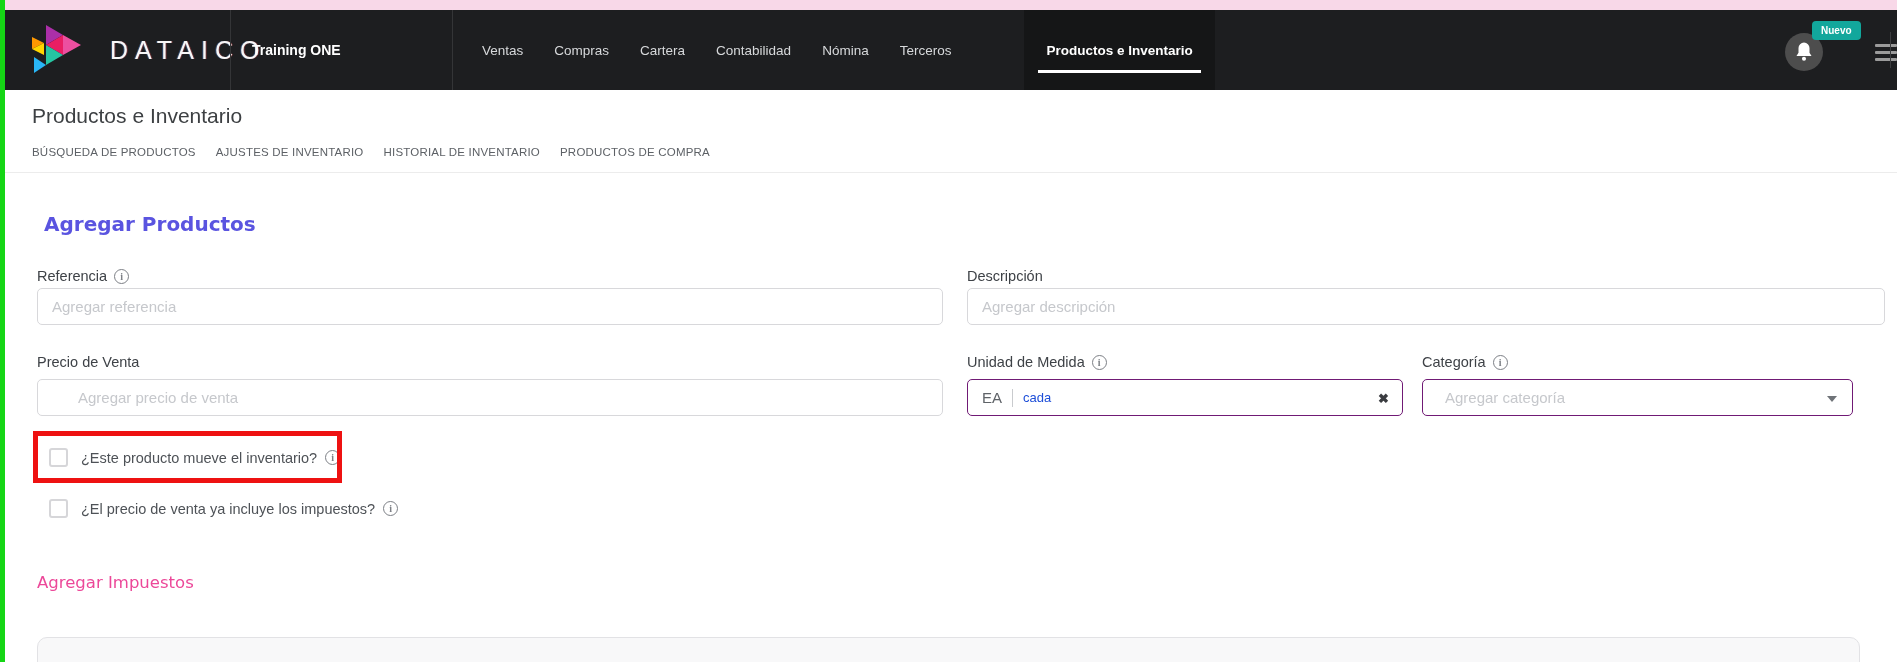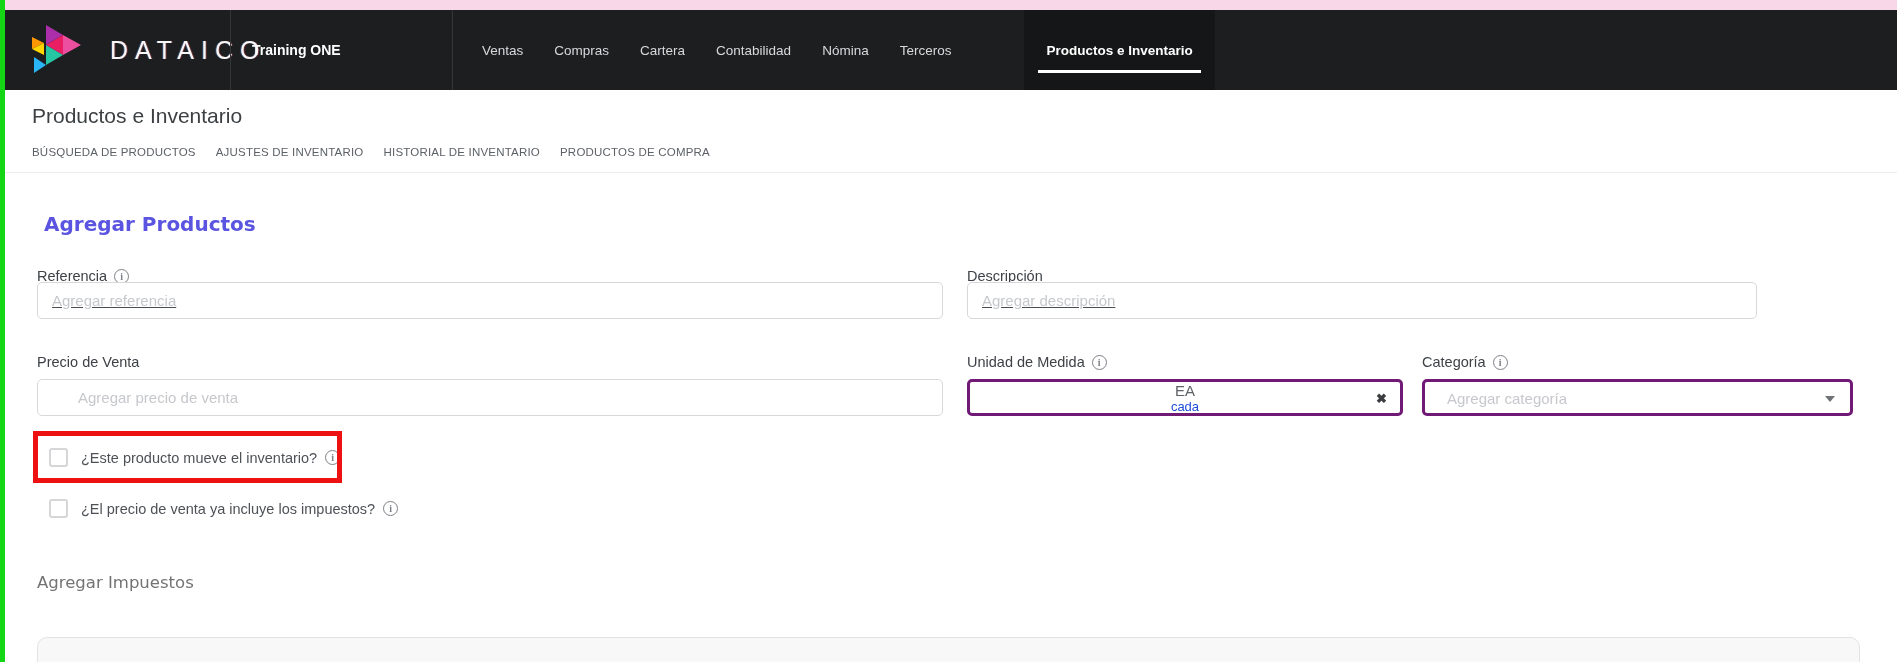--- a/index.html
+++ b/index.html
@@ -46,44 +46,44 @@
                   font-size: 20px; font-weight: 700; color: #5a54e0; }
   .field-label { position: absolute; font-size: 14.5px; color: #3e4247; display: flex; align-items: center; gap: 7px; white-space: nowrap; }
   .info-icon { width: 15px; height: 15px; border: 1.2px solid #7d8086; border-radius: 50%; color: #7d8086;
                font-size: 10px; font-weight: 700; display: inline-flex; align-items: center; justify-content: center;
                font-family: "Liberation Serif", serif; cursor: pointer; }
   .text-input { position: absolute; height: 37px; border: 1px solid #d8d8db; border-radius: 5px; padding: 0 14px;
                 font-size: 15px; color: #4a4d52; background: #fff; outline: none; font-family: "Liberation Sans", sans-serif; }
   .text-input::placeholder { color: #c6c8cc; }
   .lbl-row1 { top: 268px; }
   .lbl-row2 { top: 354px; }
-  .in-row1 { top: 282px; text-decoration: underline; }
+  .in-row1 { top: 288px; }
   .in-row2 { top: 379px; }
 
-  .select-box { position: absolute; height: 37px; border: 3px solid #701a75; border-radius: 5px; background: #fff;
-                display: flex; align-items: center; padding: 0 14px; cursor: pointer; flex-direction: column; }
+  .select-box { position: absolute; height: 37px; border: 1px solid #701a75; border-radius: 5px; background: #fff;
+                display: flex; align-items: center; padding: 0 14px; cursor: pointer; }
   .unit-code { font-size: 15px; color: #5f6368; }
   .unit-pipe { width: 1px; height: 18px; background: #c9cbce; margin: 0 10px; }
   .unit-name { font-size: 13px; color: #1d4ed8; }
   .clear-x { position: absolute; right: 13px; top: 50%; transform: translateY(-50%); font-size: 13px; color: #3a3c40;
              font-weight: 700; cursor: pointer; line-height: 1; }
   .caret-down { position: absolute; right: 15px; top: 50%; transform: translateY(-35%);
                 width: 0; height: 0; border-left: 5px solid transparent; border-right: 5px solid transparent;
                 border-top: 6px solid #6f7378; cursor: pointer; }
 
   .checkbox-row { position: absolute; left: 41px; display: flex; align-items: center; gap: 13px; padding-left: 8px; }
   .cbx { width: 19px; height: 19px; appearance: none; -webkit-appearance: none; border: 2px solid #d6d6d9;
          border-radius: 3px; background: #fff; cursor: pointer; flex: 0 0 auto; }
   .cbx-label { font-size: 14.5px; color: #4e5257; display: flex; align-items: center; gap: 8px; cursor: pointer; white-space: nowrap; }
 
   .red-highlight { position: absolute; left: 33px; top: 431px; width: 309px; height: 52px;
                    border: 5px solid #ee1111; z-index: 40; pointer-events: none; }
 
   .section-heading { position: absolute; left: 37px; top: 573px; font-family: "DejaVu Sans", sans-serif;
-                     font-size: 16.5px; font-weight: 500; color: #737373; }
+                     font-size: 16.5px; font-weight: 500; color: #ec4899; }
   .bottom-panel { position: absolute; left: 37px; top: 637px; width: 1823px; height: 60px; background: #f8f8f9;
                   border: 1px solid #e2e2e5; border-radius: 10px; }
 </style>
 </head>
 <body>
 
 <div class="strip-top"></div>
 <div class="strip-left"></div>
 
 <div class="navbar">
@@ -106,20 +106,35 @@
   <div class="nav-menu">
     <span class="nav-item">Ventas</span>
     <span class="nav-item">Compras</span>
     <span class="nav-item">Cartera</span>
     <span class="nav-item">Contabilidad</span>
     <span class="nav-item">Nómina</span>
     <span class="nav-item">Terceros</span>
     <span class="nav-item-active">Productos e Inventario</span>
   </div>
 
+  <div class="nav-right">
+    <div class="bell-circle">
+      <svg width="22" height="24" viewBox="0 0 28 30">
+        <path d="M14 3 a7 7 0 0 1 7 7 v6 l2.6 4 h-19.2 L7 16 v-6 a7 7 0 0 1 7-7 z" fill="#ffffff"></path>
+        <circle cx="14" cy="23.5" r="2.6" fill="#ffffff"></circle>
+      </svg>
+    </div>
+    <div class="badge-nuevo">Nuevo</div>
+    <div class="hamburger">
+      <span></span>
+        <span></span>
+        <span></span>
+    </div>
+    <div class="nav-right-divider"></div>
+  </div>
 </div>
 
 <div class="page-title">Productos e Inventario</div>
 <div class="sub-tabs">
   <span class="sub-tab">BÚSQUEDA DE PRODUCTOS</span>
   <span class="sub-tab">AJUSTES DE INVENTARIO</span>
   <span class="sub-tab">HISTORIAL DE INVENTARIO</span>
   <span class="sub-tab">PRODUCTOS DE COMPRA</span>
 </div>
 <div class="header-divider"></div>
@@ -128,21 +143,21 @@
 
 <div class="field-label lbl-row1" style="left:37px;">
   <span>Referencia</span>
   <span class="info-icon">i</span>
 </div>
 <input class="text-input in-row1" style="left: 37px; width: 906px;" placeholder="Agregar referencia">
 
 <div class="field-label lbl-row1" style="left:967px;">
   <span>Descripción</span>
 </div>
-<input class="text-input in-row1" style="left: 967px; width: 790px;" placeholder="Agregar descripción">
+<input class="text-input in-row1" style="left: 967px; width: 918px;" placeholder="Agregar descripción">
 
 <div class="field-label lbl-row2" style="left:37px;">
   <span>Precio de Venta</span>
 </div>
 <input class="text-input in-row2" style="left: 37px; width: 906px; padding-left: 40px;" placeholder="Agregar precio de venta">
 
 <div class="field-label lbl-row2" style="left:967px;">
   <span>Unidad de Medida</span>
   <span class="info-icon">i</span>
 </div>

